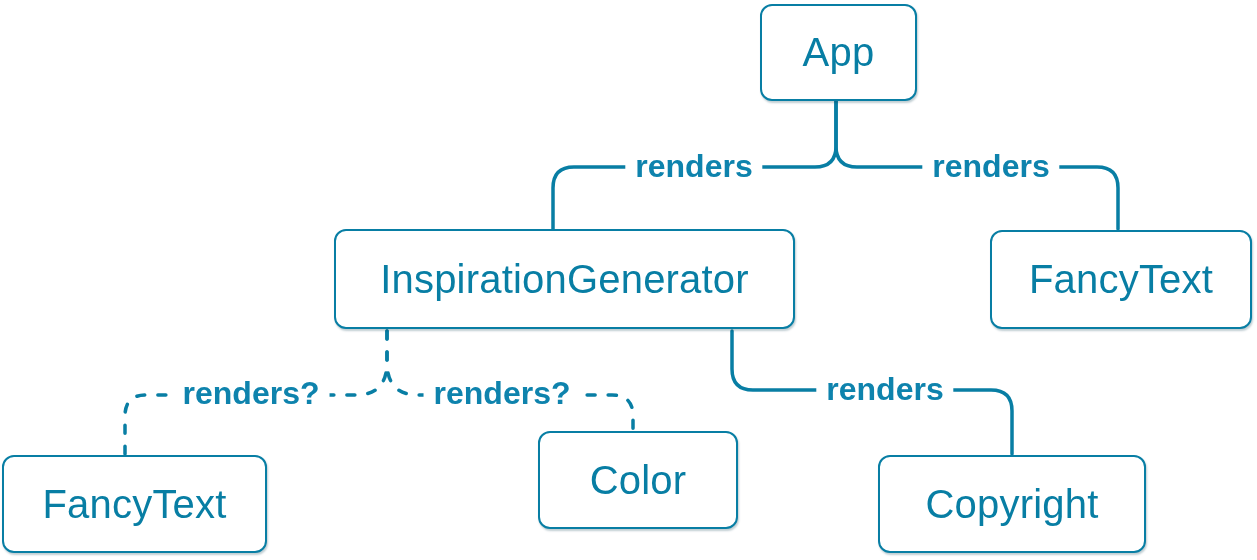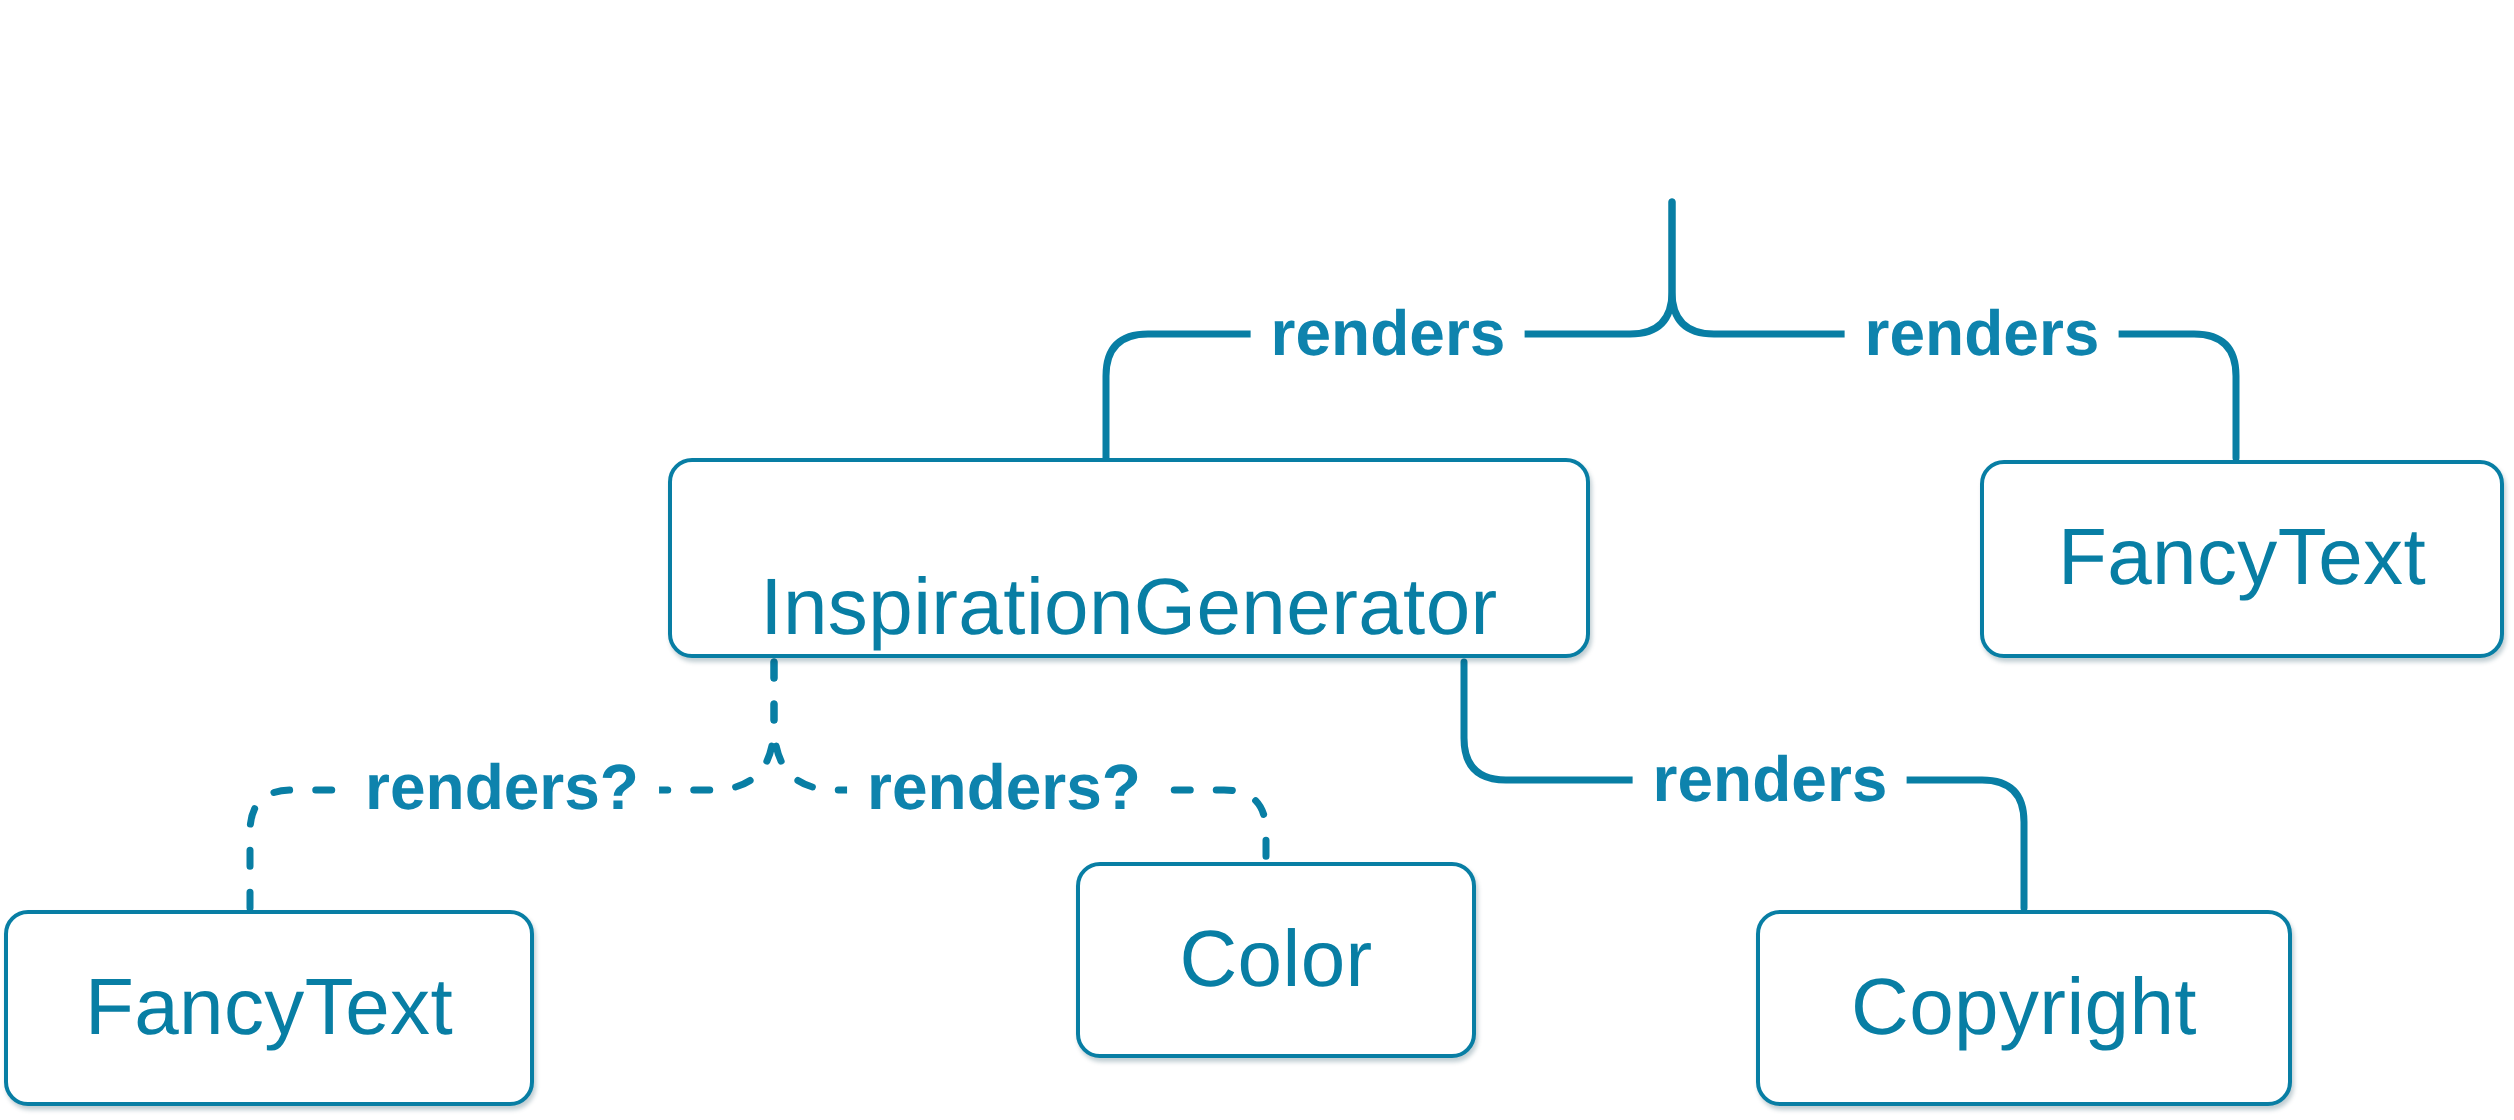--- a/index.html
+++ b/index.html
@@ -69,22 +69,25 @@
 <div class="canvas">
 
   <svg class="edges" width="1257" height="560" viewBox="0 0 1257 560">
     <path d="M836,101 L836,146 Q836,167 815,167 L574,167 Q553,167 553,188 L553,229"></path>
     <path d="M836,101 L836,146 Q836,167 857,167 L1097,167 Q1118,167 1118,188 L1118,229"></path>
     <path d="M732,331 L732,369 Q732,390 753,390 L991,390 Q1012,390 1012,411 L1012,454"></path>
     <path class="dashed" d="M387,331 L387,362 Q387,395 356,395 L146,395 Q125,395 125,416 L125,454"></path>
     <path class="dashed" d="M387,331 L387,362 Q387,395 418,395 L612,395 Q633,395 633,416 L633,454"></path>
   </svg>
 
+  <div class="node" style="left:760px; top:4px; width:157px; height:97px;">
+    <span>App</span>
+  </div>
 
-  <div class="node" style="left:334px; top:229px; width:461px; height:100px;align-items:flex-end;">
+  <div class="node" style="left:334px; top:229px; width:461px; height:100px;">
     <span>InspirationGenerator</span>
   </div>
 
   <div class="node" style="left:990px; top:230px; width:262px; height:99px;">
     <span>FancyText</span>
   </div>
 
   <div class="node" style="left:2px; top:455px; width:265px; height:98px;">
     <span>FancyText</span>
   </div>

